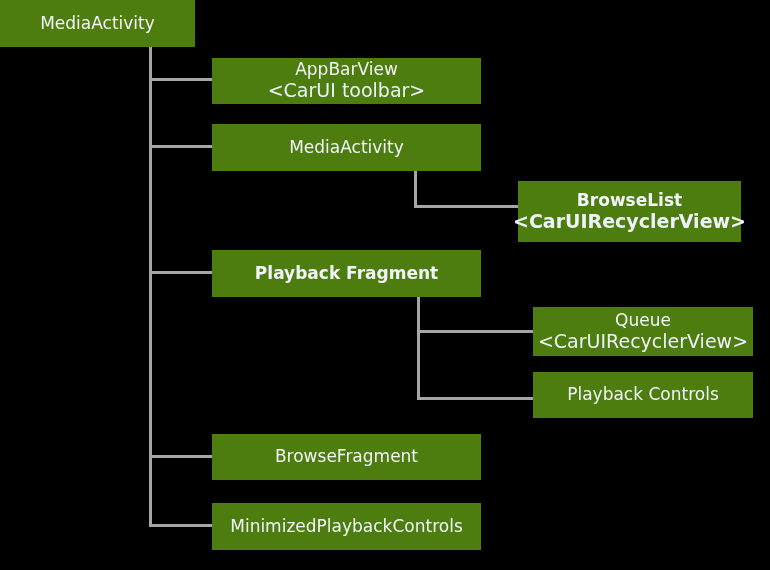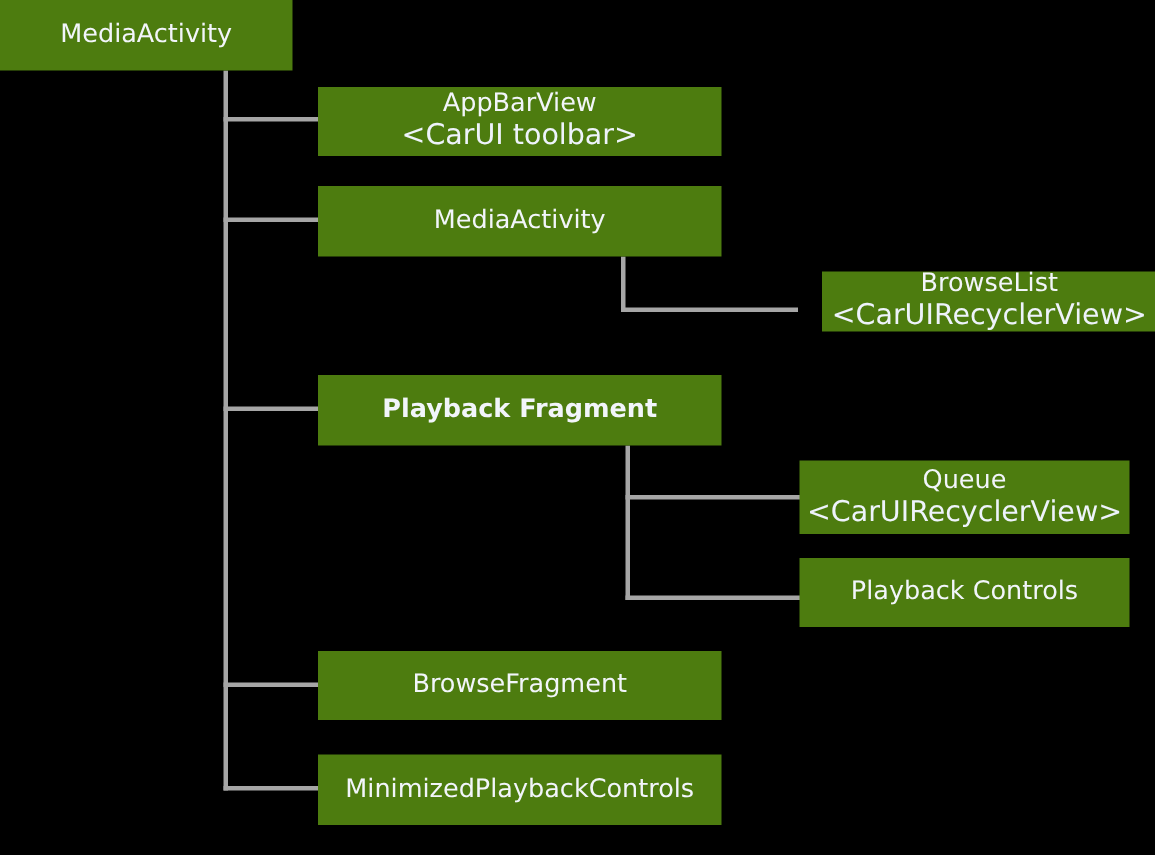--- a/index.html
+++ b/index.html
@@ -75,21 +75,21 @@
 
   <div class="node" style="left:212px; top:58px; width:269px; height:46px;">
     <span class="title">AppBarView</span>
     <span class="subtitle">&lt;CarUI toolbar&gt;</span>
   </div>
 
   <div class="node" style="left:212px; top:124px; width:269px; height:47px;">
     <span class="title">MediaActivity</span>
   </div>
 
-  <div class="node" style="left:548px; top:181px; width:223px; height:40px;">
+  <div class="node" style="left:518px; top:181px; width:223px; height:61px;font-weight:bold;">
     <span class="title">BrowseList</span>
     <span class="subtitle">&lt;CarUIRecyclerView&gt;</span>
   </div>
 
   <div class="node" style="left:212px; top:250px; width:269px; height:47px;font-weight:bold;">
     <span class="title">Playback Fragment</span>
   </div>
 
   <div class="node" style="left:533px; top:307px; width:220px; height:49px;">
     <span class="title">Queue</span>

